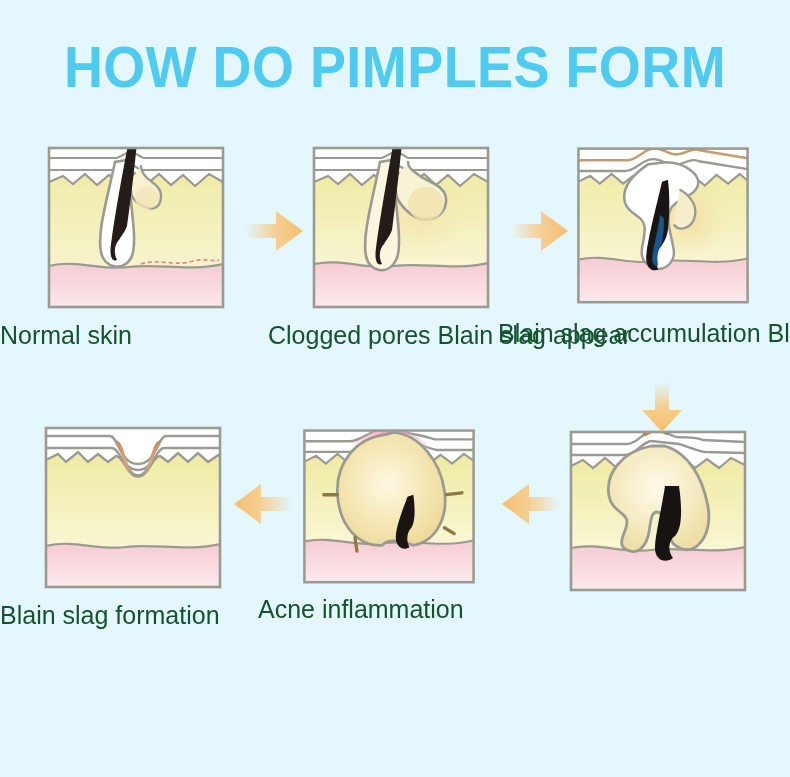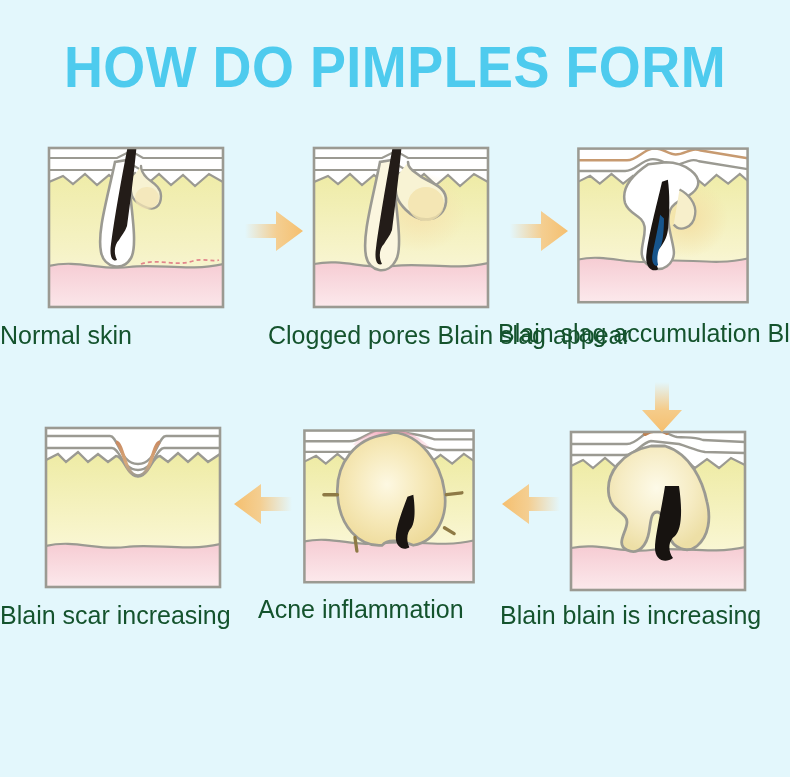--- a/index.html
+++ b/index.html
@@ -466,24 +466,21 @@
     <span class="line">Clogged pores</span>
     <span class="line">Blain slag appear</span>
   </div>
 
   <div class="cap-abs" id="cap-3">
     <span class="line">Blain slag accumulation</span>
     <span class="line">Blain blain is formed</span>
   </div>
 
   <div class="cap-abs" id="cap-6">
-    <span class="line">Blain scar increasing</span>
+    <span class="line">Blain slag formation</span>
   </div>
 
   <div class="cap-abs" id="cap-5">
     <span class="line">Acne inflammation</span>
   </div>
 
-  <div class="cap-abs" id="cap-4">
-    <span class="line">Blain blain is increasing</span>
-  </div>
 
 </div>
 
 </body></html>

